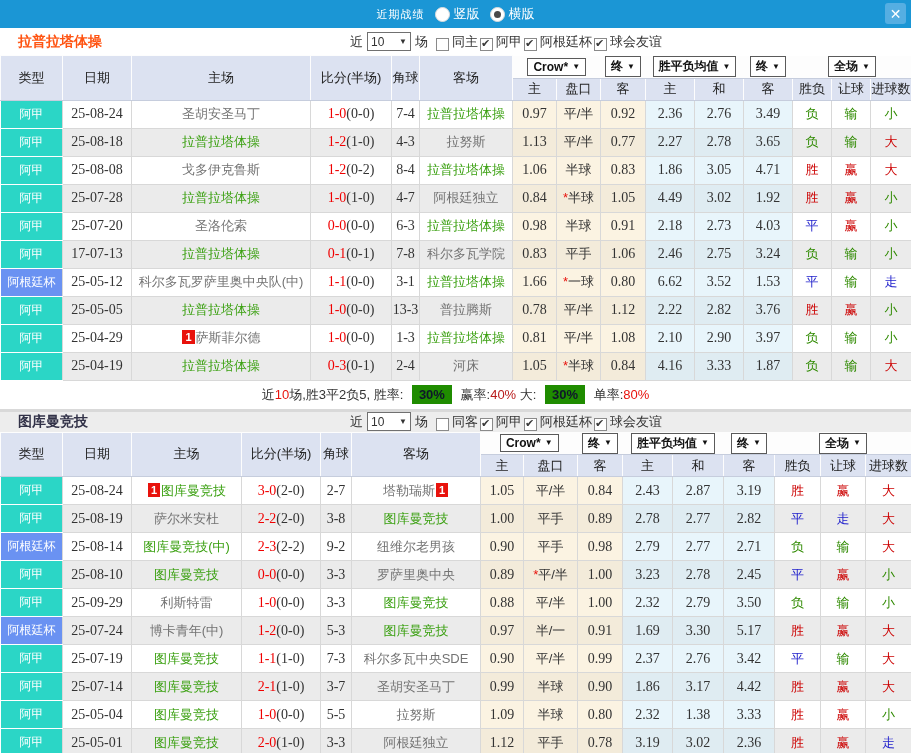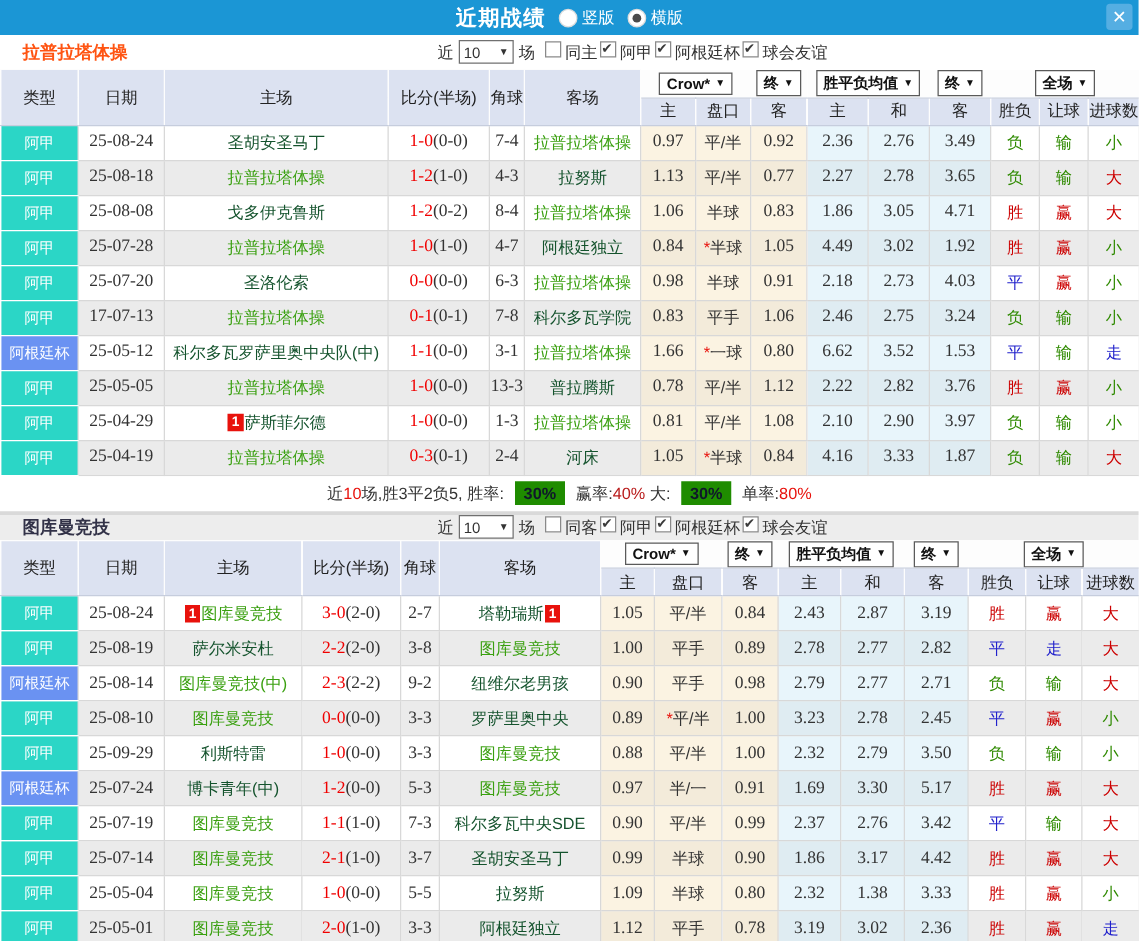--- a/index.html
+++ b/index.html
@@ -2,37 +2,37 @@
 <html><head>
 <meta charset="utf-8">
 <style>
   html,body{margin:0;padding:0;}
   body{
     width:911px;height:753px;overflow:hidden;background:#fff;
     font-family:"Liberation Sans","DejaVu Sans",sans-serif;font-size:13px;color:#333;
   }
   
   .titlebar{height:28px;background:#1b96d5;position:relative;display:flex;align-items:center;justify-content:center;color:#fff;}
-  .titlebar .title{font-weight:bold;font-size:17px;letter-spacing:1px;}
+  .titlebar .title{font-weight:normal;font-size:11px;letter-spacing:1px;}
   .radio{display:inline-flex;align-items:center;gap:4px;font-size:13px;margin-left:10px;cursor:pointer;}
   .radio-circle{width:13px;height:13px;border-radius:50%;background:#fff;border:1px solid #ddd;display:inline-block;position:relative;}
   .radio-circle.checked::after{content:"";position:absolute;left:3px;top:3px;width:7px;height:7px;border-radius:50%;background:#4a4a4a;}
   .close-btn{position:absolute;right:5px;top:3px;width:21px;height:21px;background:#55aee2;border-radius:3px;
     display:flex;align-items:center;justify-content:center;color:#fff;font-size:14px;cursor:pointer;}
   
   .section-band{position:relative;display:flex;align-items:center;background:#fff;}
   .band-1{height:27px;}
   .band-2{height:20px;background:#ededed;}
   .section-title{font-weight:bold;font-size:14px;margin-left:18px;}
   .filters{position:absolute;left:350px;display:flex;align-items:center;font-size:13px;color:#333;white-space:nowrap;}
   .filters > *{flex:none;}
   .select-box{border:1px solid #707070;background:#fff;height:17px;min-width:36px;margin:0 4px;padding:0 3px;
     display:inline-flex;align-items:center;justify-content:space-between;gap:5px;font-size:12px;cursor:pointer;}
   .arr{font-size:8px;line-height:1;}
-  .chk{display:inline-flex;align-items:flex-start;margin-left:8px;cursor:pointer;}
+  .chk{display:inline-flex;align-items:flex-end;margin-left:8px;cursor:pointer;}
   .chk.tight{margin-left:2px;}
   input.cb{appearance:none;-webkit-appearance:none;width:13px;height:13px;border:1px solid #8a8a8a;background:#fff;margin:0 3px 0 0;position:relative;cursor:pointer;}
   input.cb:checked::after{content:"\2714";position:absolute;left:0px;top:-2px;font-size:11px;color:#3a3a3a;}
   
   table.grid{border-collapse:collapse;table-layout:fixed;width:911px;font-size:13px;}
   .grid th,.grid td{padding:0;text-align:center;overflow:hidden;white-space:nowrap;}
   .grid td{border:1px solid #d8d8d8;}
   .grid thead th{background:#dce2f1;border:1px solid #fdfdfd;border-bottom:1px solid #c6cddd;font-weight:normal;color:#222;}
   .grid thead tr.hr1 th{height:22px;}
   .grid thead tr.hr2 th{height:21px;}
@@ -40,21 +40,21 @@
   .dd-box{display:inline-flex;align-items:center;gap:4px;border:1px solid #5a5a5a;background:#fff;font-size:12px;font-weight:bold;
     padding:1px 5px;cursor:pointer;color:#111;}
   tbody tr{height:28px;background:#fff;}
   tbody tr:nth-child(even){background:#ebebeb;}
   td.crow{background:rgba(248,236,209,0.62);}
   td.avg{background:rgba(213,236,248,0.55);}
   td.type-cell{color:#fff;font-size:12px;border-color:#fff;border-right-color:#d8d8d8;}
   td.type-cell.league{background:#2bd6c6;}
   td.type-cell.cup{background:#6a92f2;}
   .num{font-family:"Liberation Serif","DejaVu Serif",serif;font-size:14px;color:#333;}
-  .team-name{color:#14532d;}
+  .team-name{color:#737373;}
   .team-name.self{color:#3aa010;}
   .badge{display:inline-block;background:#e8120c;color:#fff;font-size:11px;font-weight:bold;line-height:14px;padding:0 3px;margin:0 1px;vertical-align:1px;}
   .score-ft{color:#f00000;}
   .score-ht{color:#333;}
   .hcap-star{color:#e8120c;}
   .res{font-size:13px;}
   .res-r{color:#cc0000;}
   .res-b{color:#2222cc;}
   .res-g{color:#2f8a00;}
   

